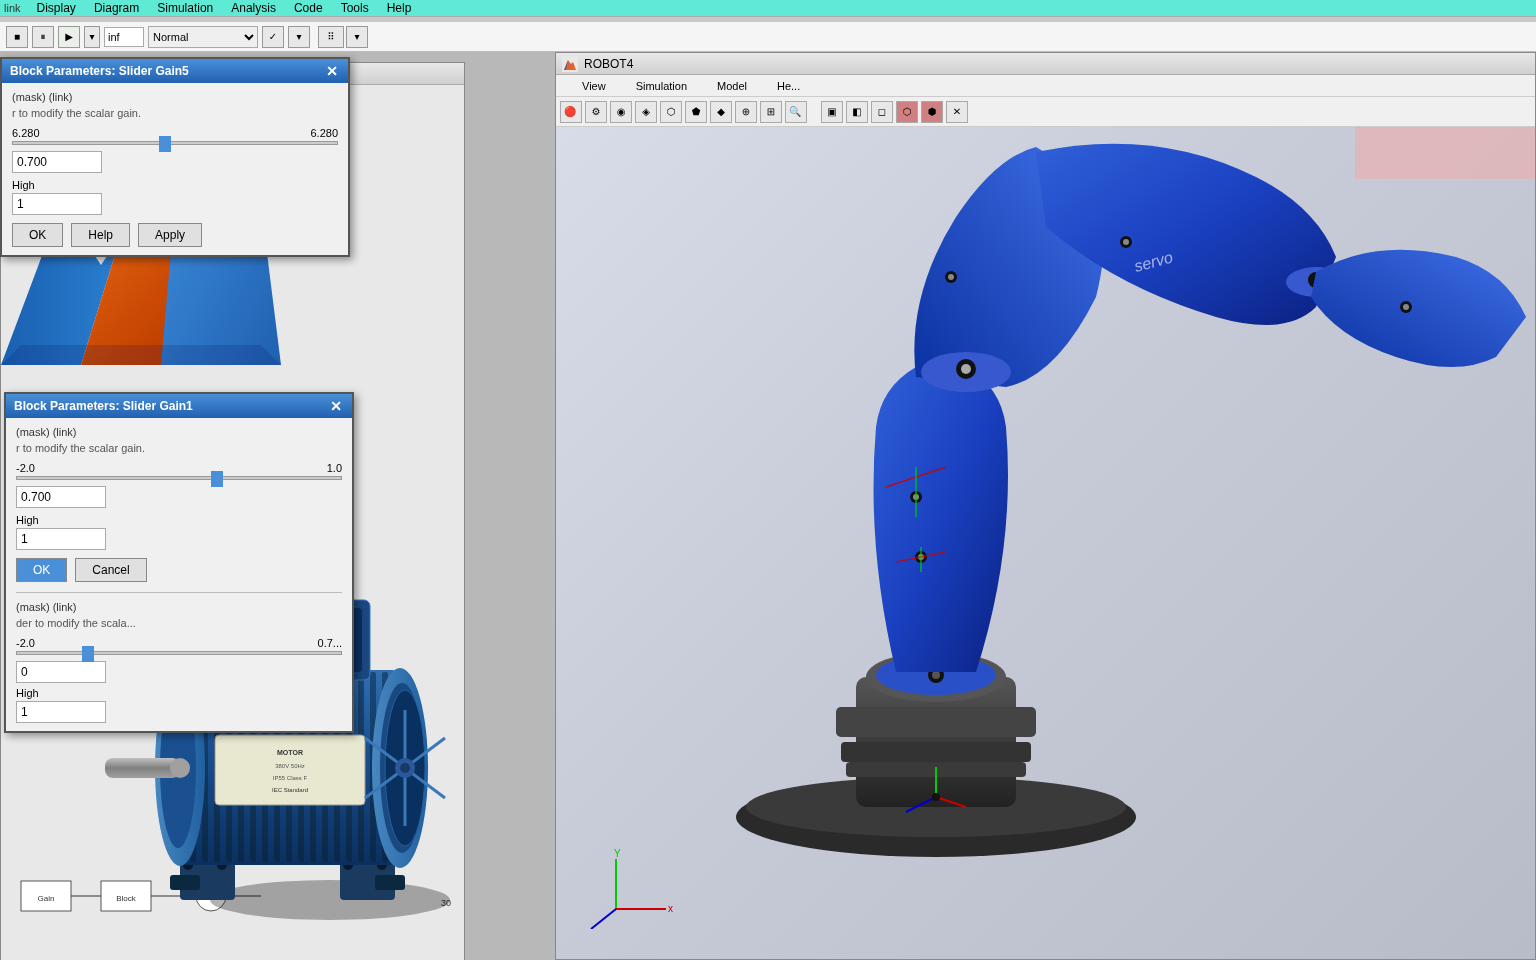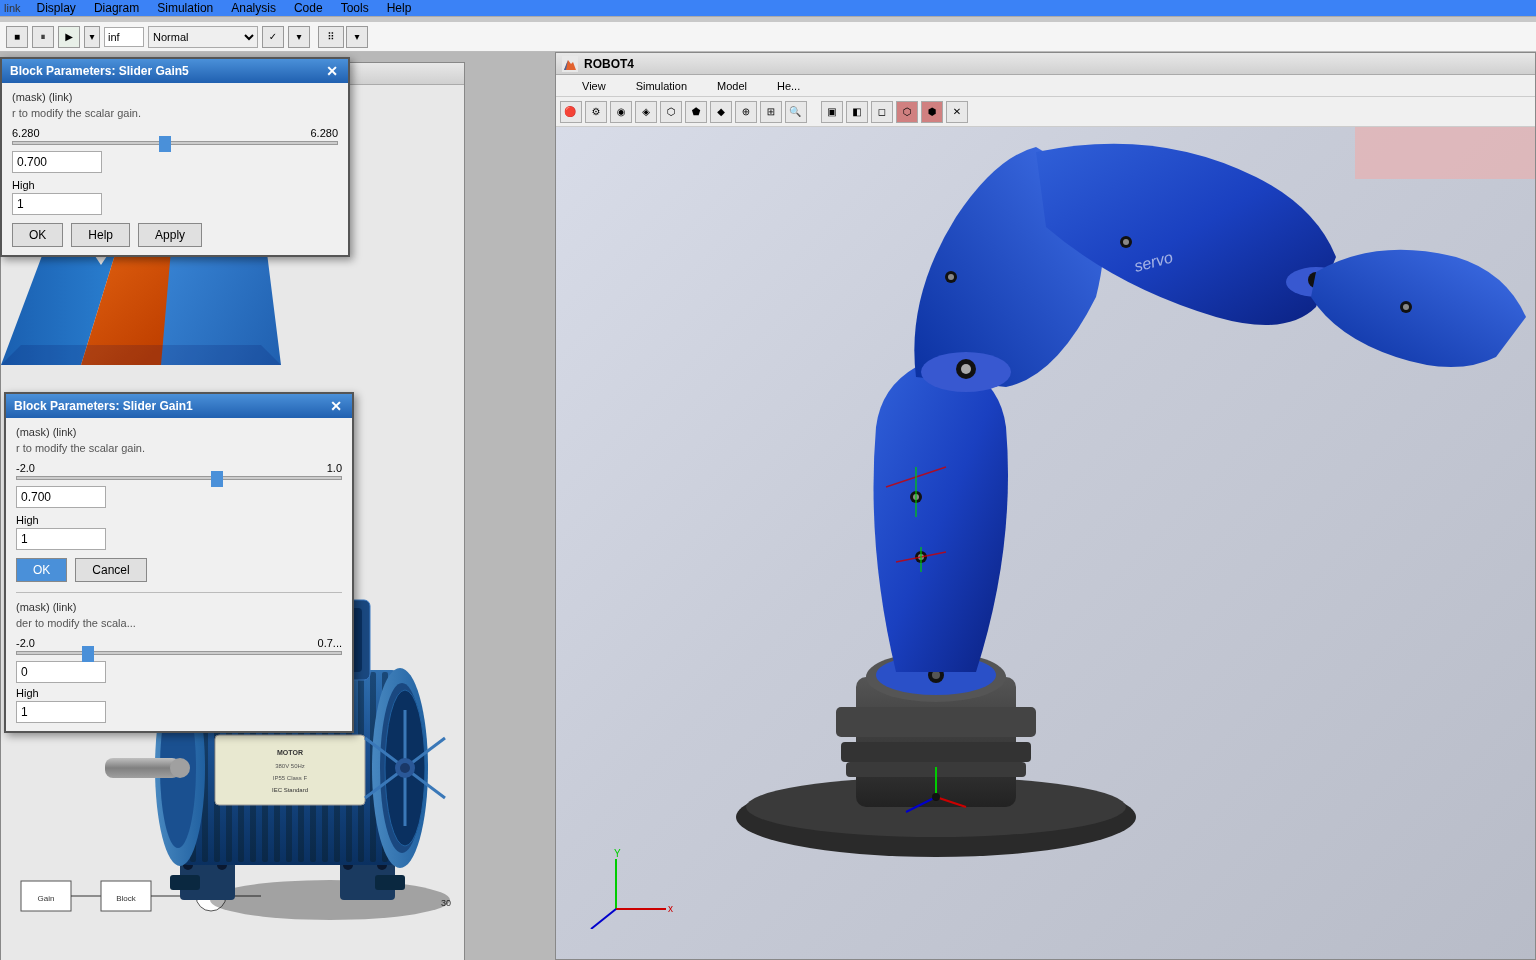--- a/index.html
+++ b/index.html
@@ -11,21 +11,21 @@
       font-size: 13px;
       background: #c8c8c8;
       position: relative;
     }
 
     
     .top-menubar {
       position: absolute;
       top: 0; left: 0; right: 0;
       height: 17px;
-      background: #3b82f6;
+      background: #5eead4;
       border-bottom: 1px solid #aaa;
       display: flex;
       align-items: center;
       padding: 0 4px;
       gap: 2px;
       z-index: 100;
     }
     .menu-item {
       padding: 2px 8px;
       font-size: 12px;
@@ -442,21 +442,21 @@
   </div>
 
   <div class="robot-window">
     <div class="robot-titlebar">
 
       <svg width="16" height="16" viewBox="0 0 16 16">
         <rect width="16" height="16" fill="#e8e8e8"></rect>
         <polygon points="2,14 6,4 9,8 11,6 14,14" fill="#e04000" opacity="0.8"></polygon>
         <polygon points="2,14 6,4 4,14" fill="#2060b0" opacity="0.8"></polygon>
       </svg>
-      <span style="font-weight:bold;">ROBOT4</span>
+      <span style="font-weight:normal;">ROBOT4</span>
     </div>
 
     <div class="robot-menu">
       <span class="sim-menu-item">View</span>
       <span class="sim-menu-item">Simulation</span>
       <span class="sim-menu-item">Model</span>
       <span class="sim-menu-item">He...</span>
     </div>
 
     <div class="robot-toolbar">

